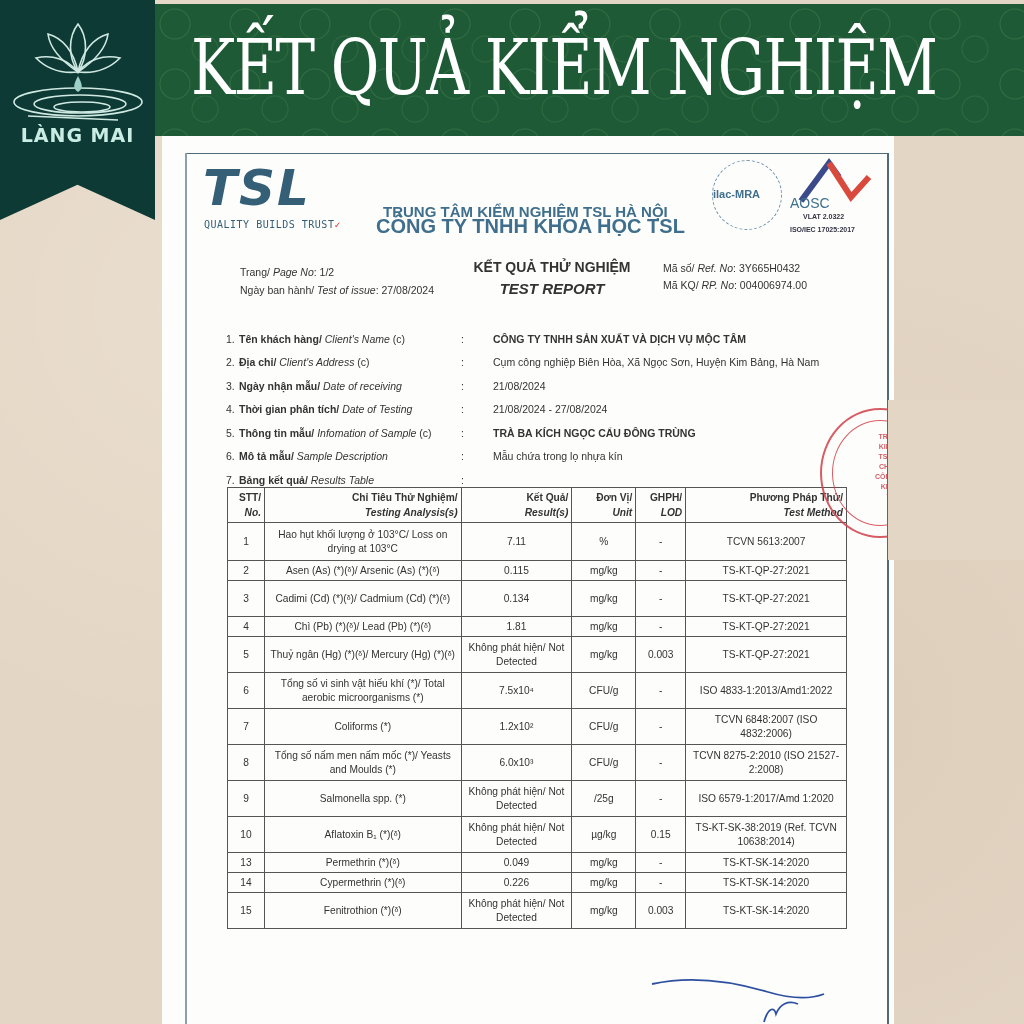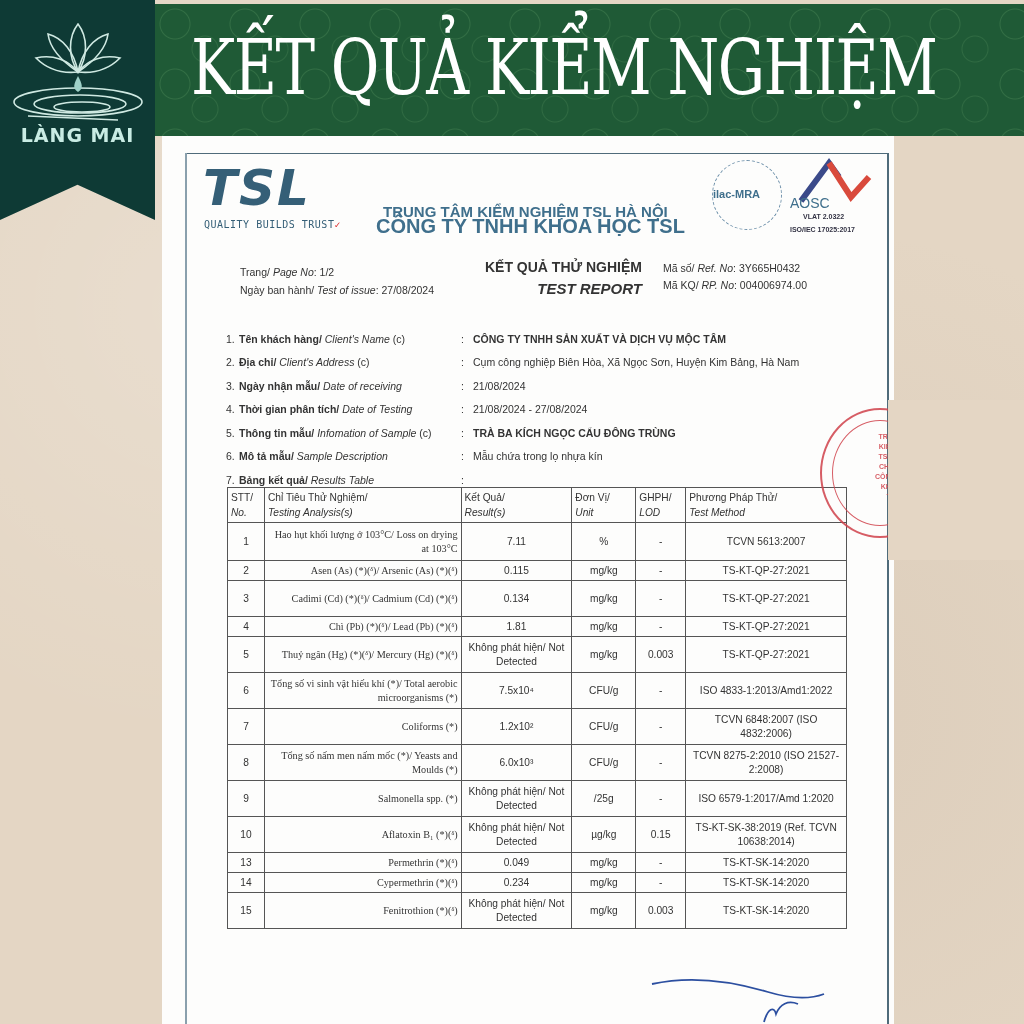--- a/index.html
+++ b/index.html
@@ -96,48 +96,48 @@
     font-size: 11px; color: #3f6f8c; font-weight: bold;
   }
   .aosc-mark { position: absolute; left: 793px; top: 157px; width: 80px; height: 52px; }
   .aosc-label { position: absolute; left: 790px; top: 195px; font-size: 14px; color: #3f6f8c; text-align: right; }
   .aosc-vlat { position: absolute; left: 803px; top: 213px; font-size: 7px; color: #334; font-weight: bold; }
   .aosc-iso { position: absolute; left: 790px; top: 226px; font-size: 7px; color: #334; font-weight: bold; }
 
   .meta-left { position: absolute; left: 240px; top: 263px; font-size: 10.5px; line-height: 18px; color: #333; }
   .meta-left i, .meta-right i { font-style: italic; }
   .report-title {
-    position: absolute; left: 462px; top: 256px; width: 180px; text-align: right;
+    position: absolute; left: 462px; top: 256px; width: 180px; text-align: center;
     font-size: 14px; font-weight: bold; color: #333; line-height: 22px;
   }
   .report-title .en { font-style: italic; font-size: 15px; }
   .meta-right { position: absolute; left: 663px; top: 260px; font-size: 10.5px; line-height: 17px; color: #333; }
 
   .info-list { position: absolute; left: 226px; top: 327px; width: 620px; }
   .info-row { display: flex; height: 23.5px; font-size: 10.5px; align-items: center; color: #333; }
   .info-num { width: 13px; }
   .info-label { width: 222px; }
   .info-label b { font-weight: bold; margin-top: 26px; }
   .info-label i { font-style: italic; }
   .info-colon { width: 12px; }
-  .info-value { flex: 1; }
+  .info-value { flex: 1; margin-left: 20px; }
   .info-value.bold { font-weight: bold; }
 
   table.results {
     position: absolute; left: 227px; top: 487px; width: 620px;
     border-collapse: collapse; font-size: 10.2px; color: #333;
   }
   table.results th, table.results td {
     border: 1px solid #555; padding: 1px 3px; vertical-align: middle;
   }
-  table.results th { font-weight: normal; text-align: left; line-height: 15px; height: 35px; margin-left: 24px; }
+  table.results th { font-weight: bold; text-align: right; line-height: 15px; height: 35px; margin-left: 24px; }
   table.results th .en { font-style: italic; }
   table.results td { line-height: 13.5px; }
   td.c { text-align: center; }
-  td.l { text-align: right; font-family: Liberation Serif, serif; }
+  td.l { text-align: center; }
   .col-no { width: 37px; }
   .col-an { width: 197px; }
   .col-res { width: 111px; }
   .col-unit { width: 64px; }
   .col-lod { width: 50px; }
   .col-meth { width: 161px; }
 
   .stamp {
     position: absolute; left: 820px; top: 408px; width: 120px; height: 130px;
     border-radius: 50%; border: 2px solid #d0424b; opacity: 0.85;
@@ -375,21 +375,21 @@
         <td class="c">13</td>
         <td class="l">Permethrin (*)(ᵟ)</td>
         <td class="c">0.049</td>
         <td class="c">mg/kg</td>
         <td class="c">-</td>
         <td class="c">TS-KT-SK-14:2020</td>
       </tr>
       <tr style="height: 20px;">
         <td class="c">14</td>
         <td class="l">Cypermethrin (*)(ᵟ)</td>
-        <td class="c">0.234</td>
+        <td class="c">0.226</td>
         <td class="c">mg/kg</td>
         <td class="c">-</td>
         <td class="c">TS-KT-SK-14:2020</td>
       </tr>
       <tr style="height: 36px;">
         <td class="c">15</td>
         <td class="l">Fenitrothion (*)(ᵟ)</td>
         <td class="c">Không phát hiện/ Not Detected</td>
         <td class="c">mg/kg</td>
         <td class="c">0.003</td>

